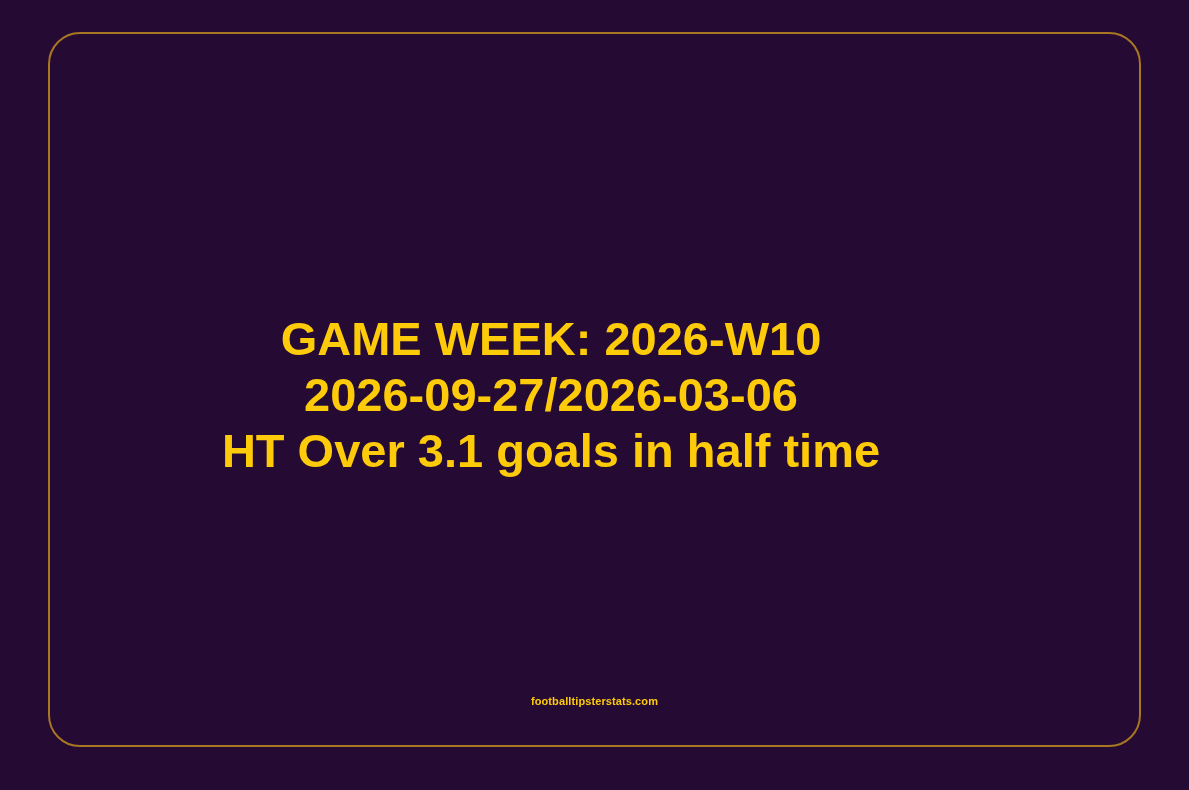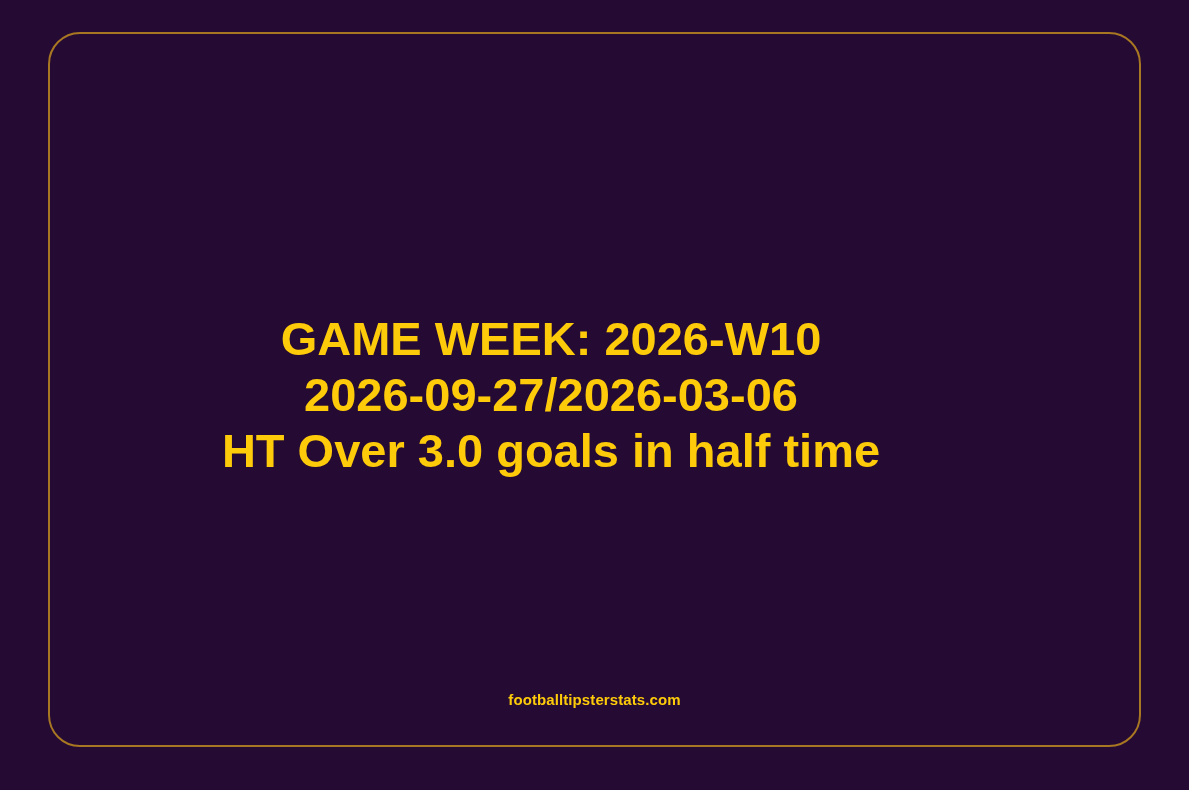--- a/index.html
+++ b/index.html
@@ -61,36 +61,36 @@
   #footer {
     position: absolute;
     left: 0;
     top: 691px;
     width: 1189px;
     text-align: center;
   }
 
   #footer-text {
     color: #fecb0a;
-    font-size: 15px;
+    font-size: 11px;
     font-weight: bold;
     font-family: "Liberation Sans", sans-serif;
     letter-spacing: 0.1px;
   }
 </style>
 </head>
 <body>
 
 <div id="card">
 
   <div id="frame"></div>
 
   <div id="headline">
     <div class="title-line">GAME WEEK: 2026-W10</div>
     <div class="title-line">2026-09-27/2026-03-06</div>
-    <div class="title-line">HT Over 3.0 goals in half time</div>
+    <div class="title-line">HT Over 3.1 goals in half time</div>
   </div>
 
   <div id="footer">
     <span id="footer-text">footballtipsterstats.com</span>
   </div>
 
 </div>
 
 </body></html>

